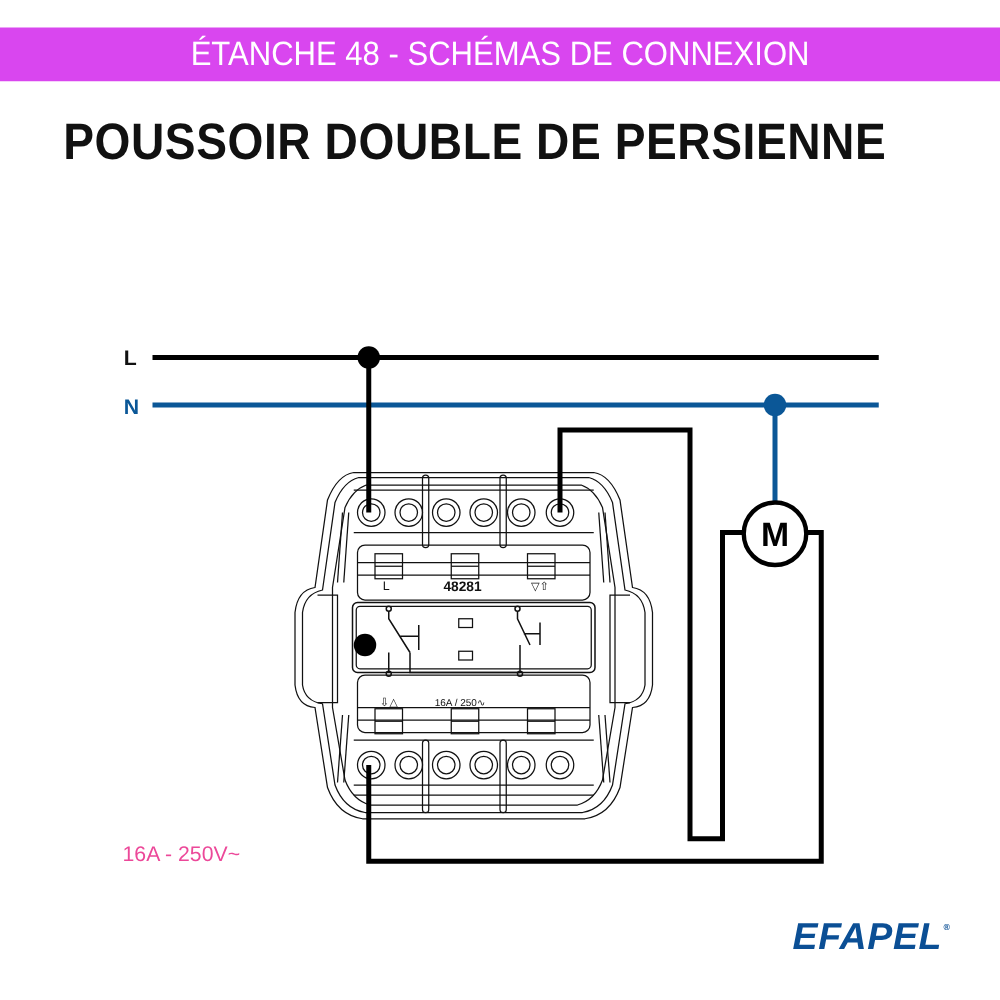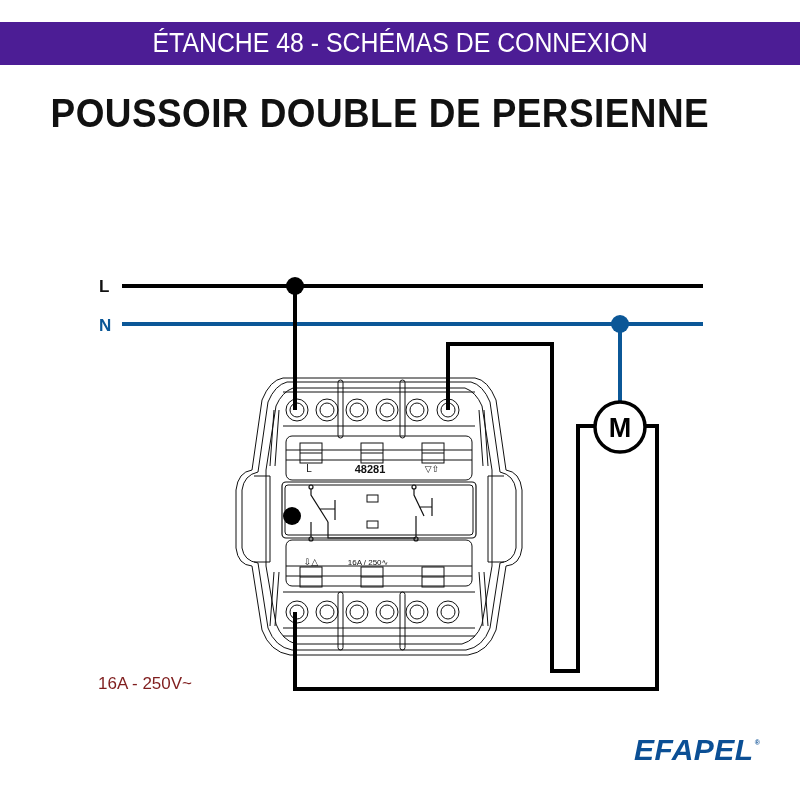--- a/index.html
+++ b/index.html
@@ -1,21 +1,21 @@
 <!DOCTYPE html>
 <html><head>
 <meta charset="utf-8">
 <style>
   html, body { margin:0; padding:0; background:#ffffff; }
   body { width:800px; height:800px; position:relative; overflow:hidden; font-family:"Liberation Sans", sans-serif; }
-  .banner { position:absolute; left:0; top:22px; width:800px; height:43px; background:#4c1d95; display:flex; align-items:center; justify-content:center; }
+  .banner { position:absolute; left:0; top:22px; width:800px; height:43px; background:#d946ef; display:flex; align-items:center; justify-content:center; }
   .banner span { color:#ffffff; font-family:"Liberation Sans", sans-serif; font-size:27px; letter-spacing:0px; transform:scaleX(0.92); display:inline-block; white-space:nowrap; }
   .title { position:absolute; left:0; top:90px; width:760px; text-align:center; }
   .title span { font-family:"Liberation Sans", sans-serif; font-weight:bold; font-size:41px; color:#111111; transform:scaleX(0.9); display:inline-block; white-space:nowrap; letter-spacing:0.5px; }
-  .rating { position:absolute; left:98px; top:674px; font-size:17px; color:#7f1d1d; font-family:"Liberation Sans", sans-serif; }
+  .rating { position:absolute; left:98px; top:674px; font-size:17px; color:#ec4899; font-family:"Liberation Sans", sans-serif; }
   .logo { position:absolute; left:634px; top:733px; font-family:"Liberation Sans", sans-serif; font-weight:bold; font-style:italic; font-size:30px; color:#0b4f95; letter-spacing:0.5px; }
   .logo sup { font-size:7px; font-style:normal; vertical-align:top; position:relative; top:6px; margin-left:1px; }
   svg.diagram { position:absolute; left:0; top:0; }
   .wlabel { font-family:"Liberation Sans", sans-serif; font-weight:bold; font-size:17px; }
 </style>
 </head>
 <body>
 
 <div class="banner">
   <span>ÉTANCHE 48 - SCHÉMAS DE CONNEXION</span>

